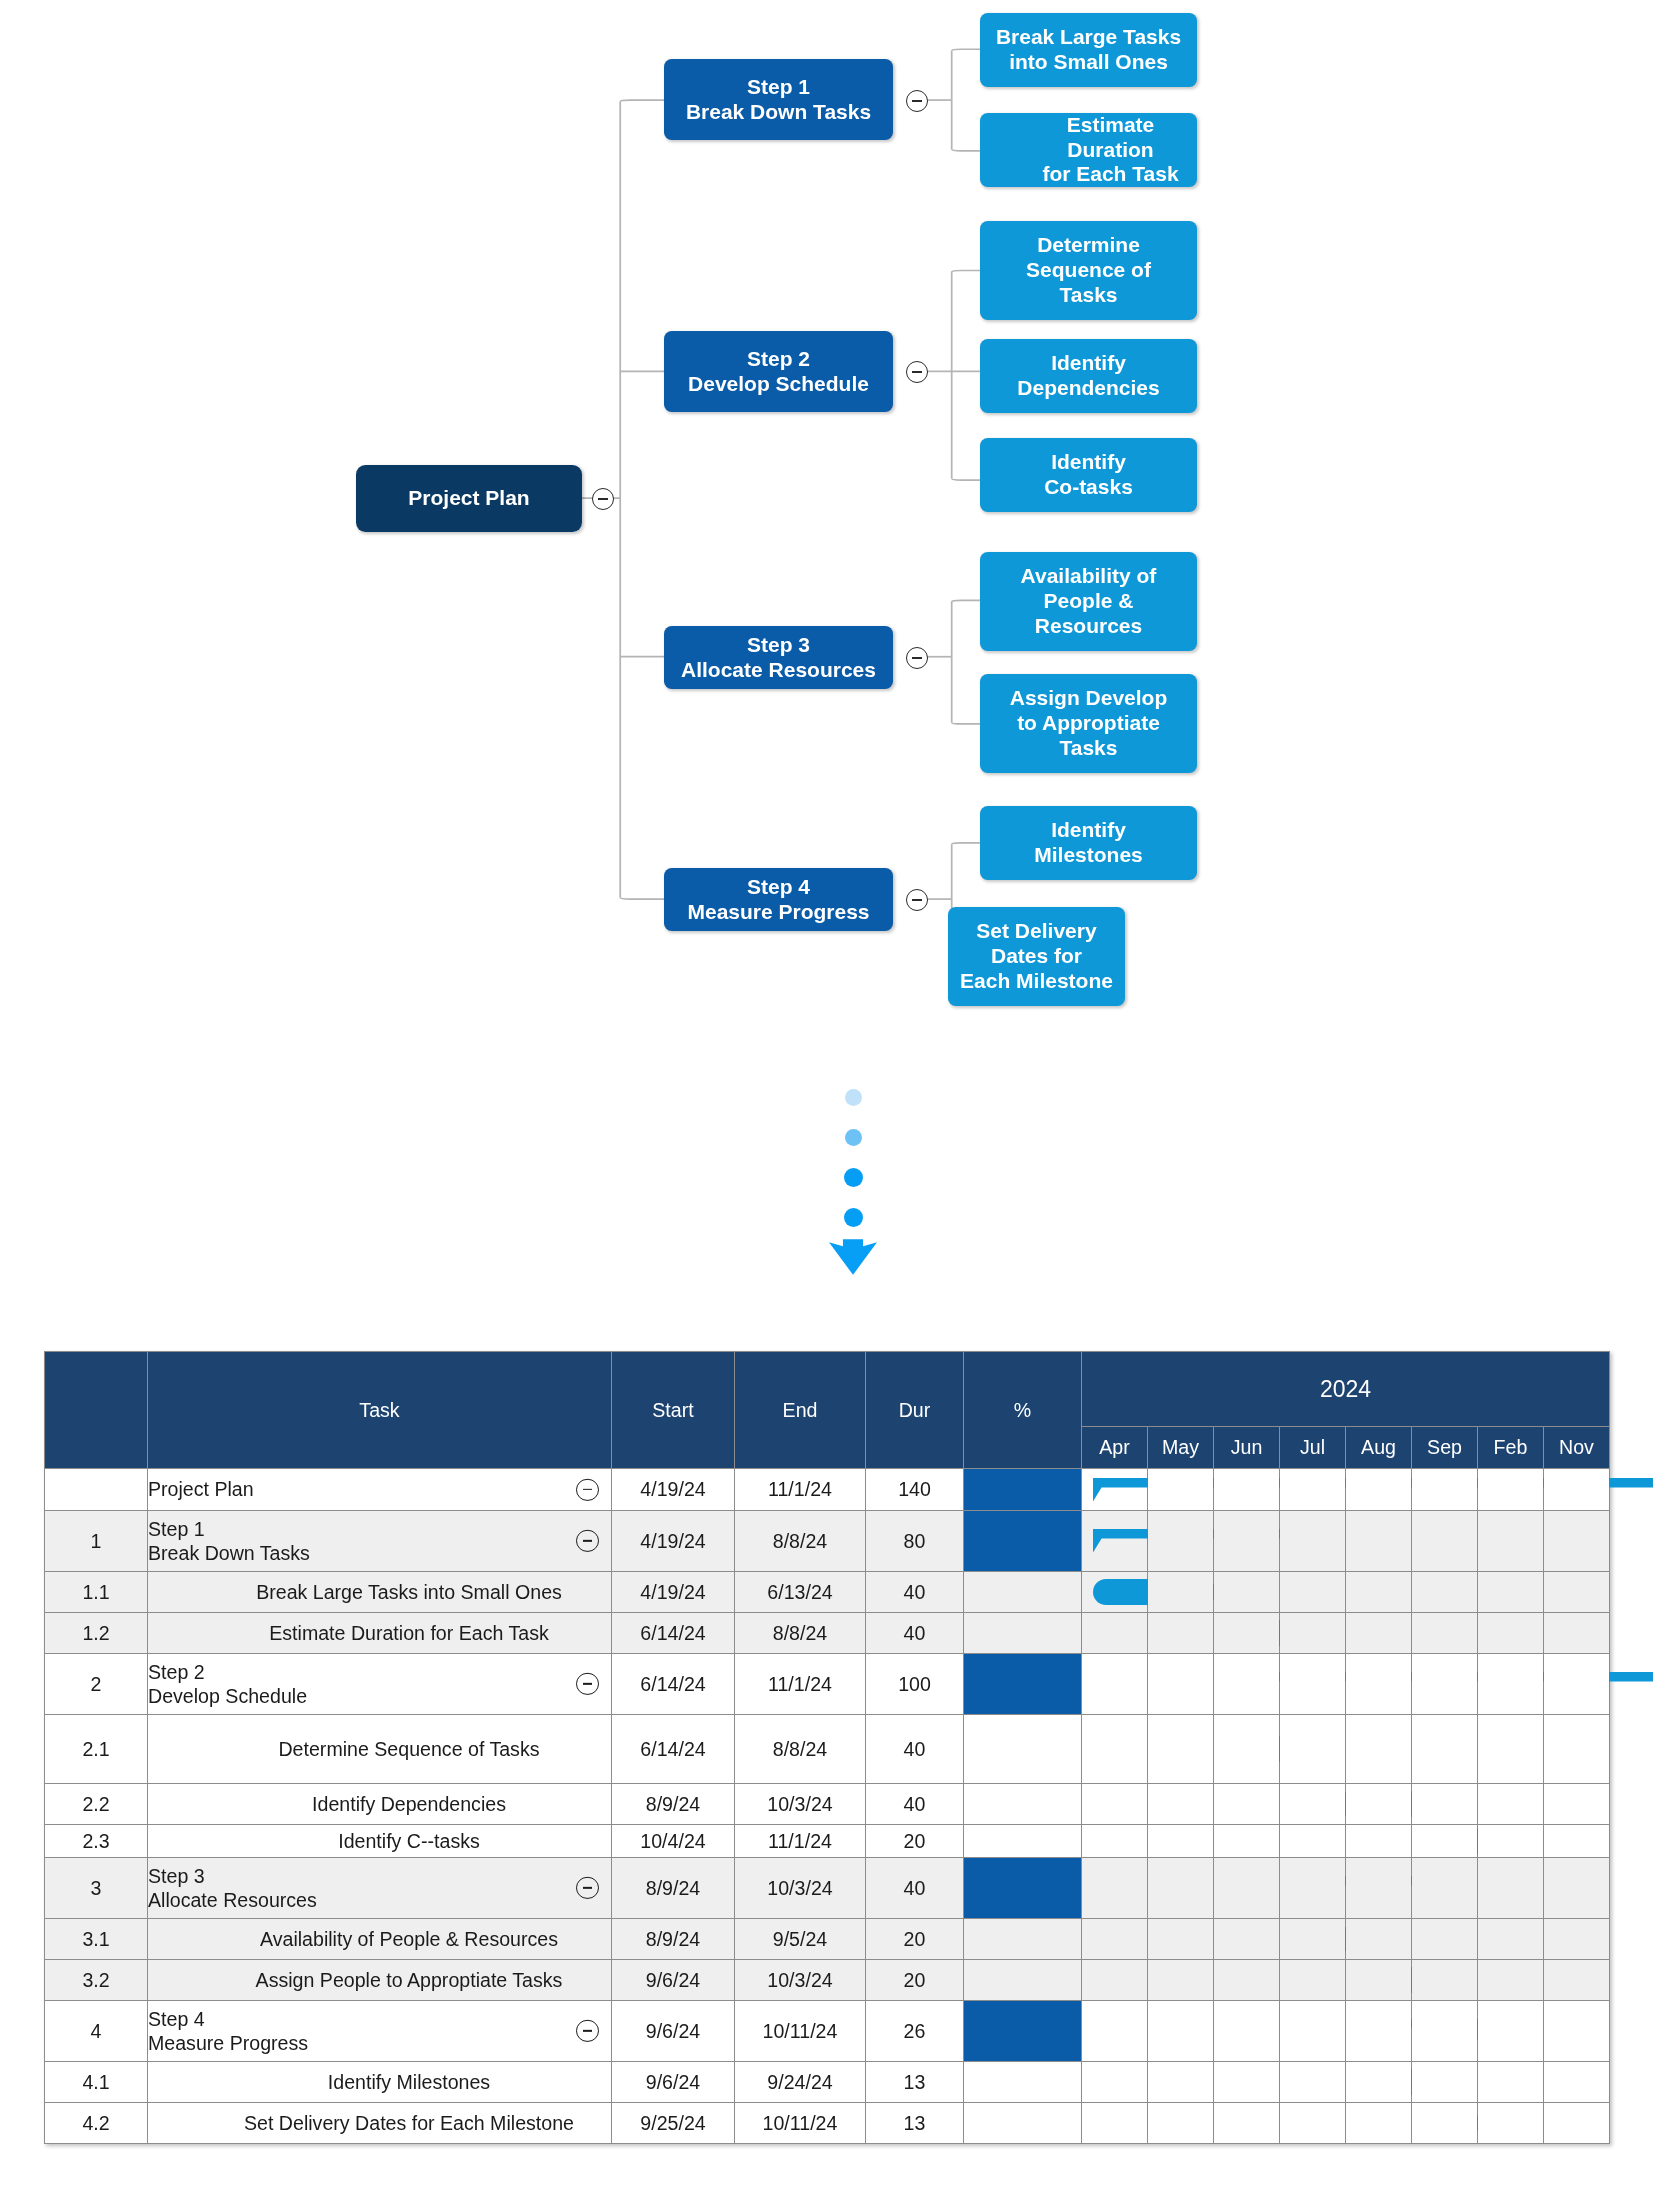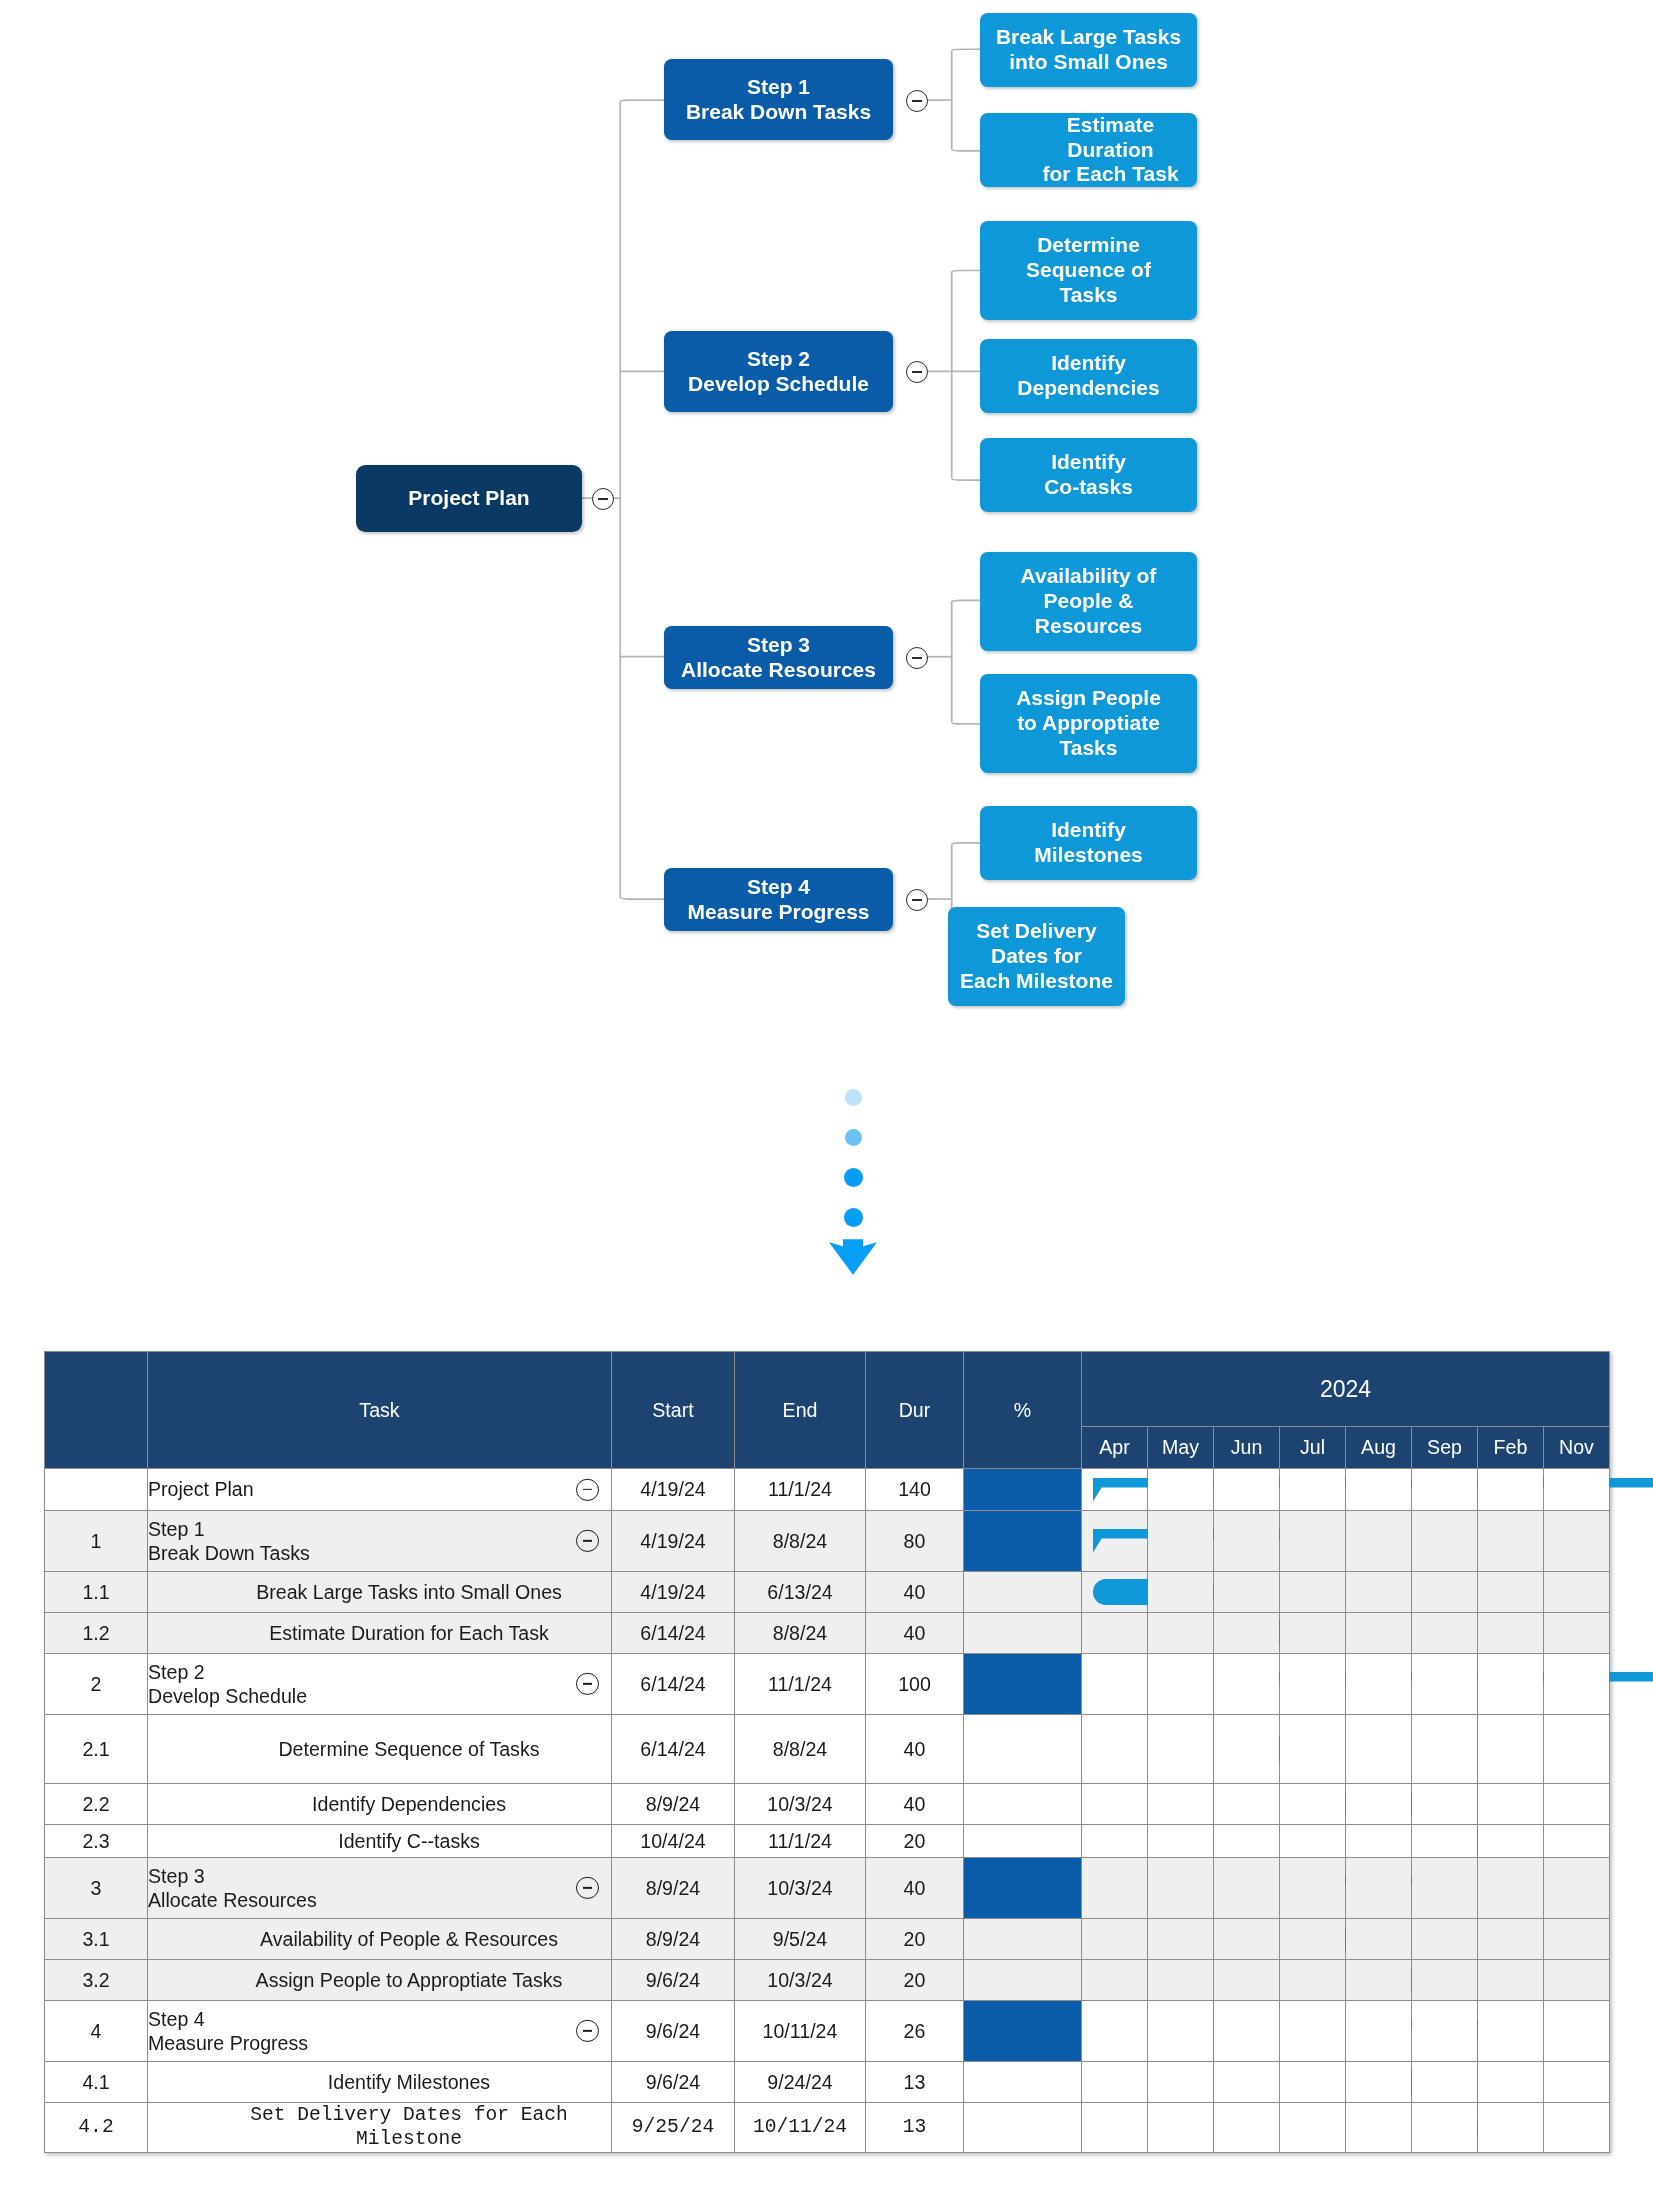--- a/index.html
+++ b/index.html
@@ -150,21 +150,21 @@
 Co-tasks</div>
 
   <div class="node lvl1" style="left:664px;top:626px;width:229px;height:63px;">Step 3
 Allocate Resources</div>
   <div class="toggle" style="left:906px;top:647px;">
       <i></i>
     </div>
   <div class="node lvl2" style="left:980px;top:552px;width:217px;height:99px;">Availability of
 People &amp;
 Resources</div>
-  <div class="node lvl2" style="left:980px;top:674px;width:217px;height:99px;">Assign People
+  <div class="node lvl2" style="left:980px;top:674px;width:217px;height:99px;">Assign Develop
 to Approptiate
 Tasks</div>
 
   <div class="node lvl1" style="left:664px;top:868px;width:229px;height:63px;">Step 4
 Measure Progress</div>
   <div class="toggle" style="left:906px;top:889px;">
       <i></i>
     </div>
   <div class="node lvl2" style="left:980px;top:806px;width:217px;height:74px;">Identify
 Milestones</div>
@@ -474,21 +474,21 @@
             </div>
           </td>
           <td class="mcell"></td>
           <td class="mcell"></td>
           <td class="mcell"></td>
           <td class="mcell"></td>
           <td class="mcell"></td>
           <td class="mcell"></td>
           <td class="mcell"></td>
         </tr>
-        <tr class="plain" style="height: 41px; font-family: Liberation Mono, monospace;">
+        <tr class="plain" style="height: 41px;">
           <td class="c-id">4.2</td>
           <td class="c-task sub" style="text-align: center;">Set Delivery Dates for Each Milestone</td>
           <td class="c-date">9/25/24</td>
           <td class="c-date">10/11/24</td>
           <td class="c-dur">13</td>
           <td class="c-pct"></td>
           <td class="mcell" style="overflow: visible;">
             <div class="barlayer">
               <div class="bar leaf" style="left: 357px; width: 41px; top: 50%; margin-top: -13.3px;"></div>
             </div>

